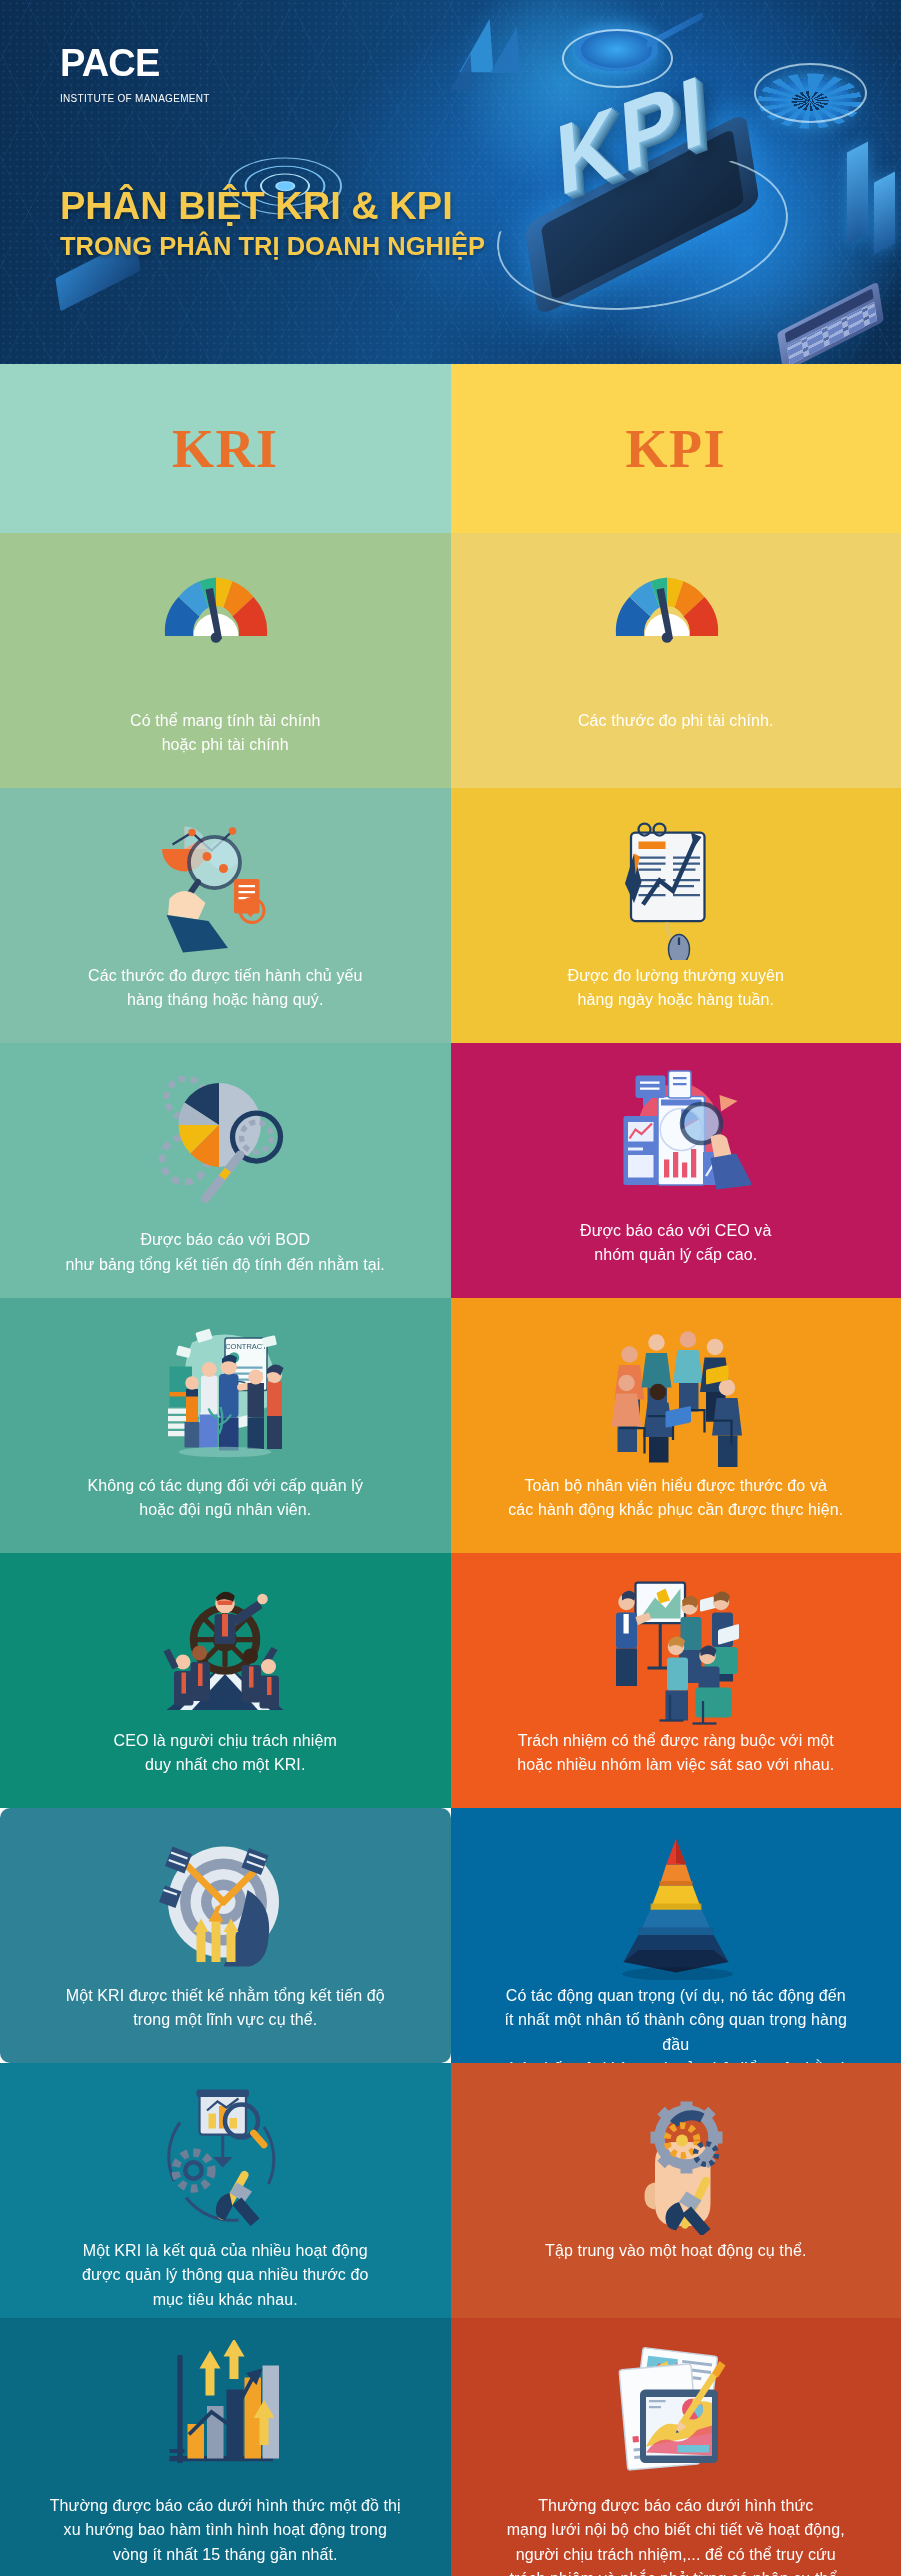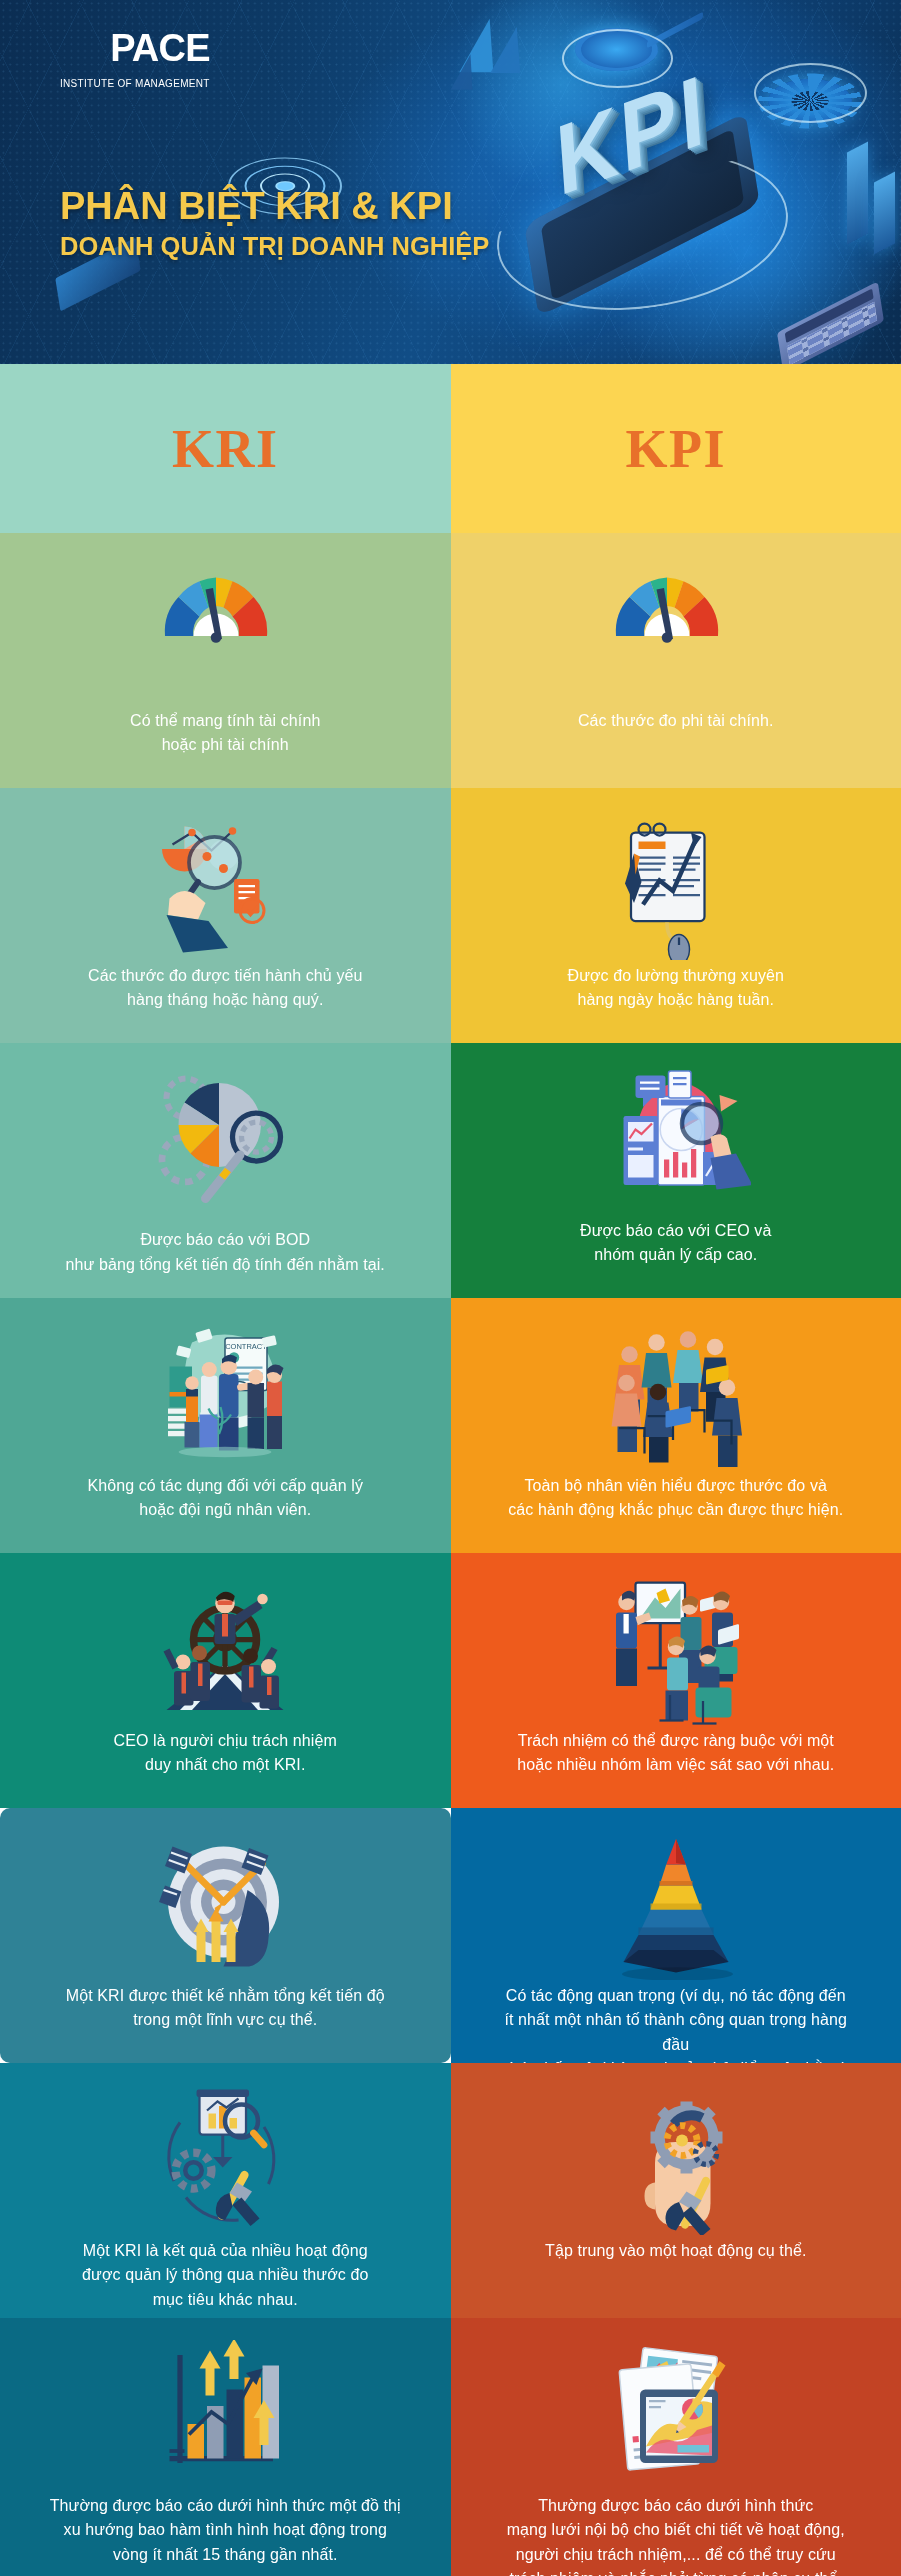--- a/index.html
+++ b/index.html
@@ -99,21 +99,21 @@
     background:#2c3f6e; border-radius:2.3px; }
   .iso-calc .keys { position:absolute; left:7.5px; top:25.5px; right:7.5px; bottom:6px;
     background-image: repeating-linear-gradient(90deg,#a7b8e0 0 16.5px, transparent 16.5px 22.5px),
                       repeating-linear-gradient(0deg,#a7b8e0 0 8.3px, transparent 8.3px 12.8px);
     background-blend-mode:multiply; opacity:.9; }
 
   .iso-flag { position:absolute; left:53px; top:248px; width:90px; height:53px;
     background:linear-gradient(135deg,#2e86d0,#17457c);
     transform:rotate(-27deg) skewX(-18deg) scaleY(.6); border-radius:3px; opacity:.9; }
 
-  .logo { position:absolute; left:60px; top:29px;text-align:right; }
+  .logo { position:absolute; left:60px; top:44px; }
   .logo-word { font-family:"Liberation Sans", sans-serif; font-weight:bold;
     font-size:38px; letter-spacing:-0.8px; color:#ffffff; line-height:1; }
   .logo-sub { font-family:"Liberation Sans", sans-serif; font-size:10px;
     letter-spacing:0.3px; color:#ffffff; margin-top:11px; font-weight:500; }
 
   .hdr-title { position:absolute; left:60px; top:186px; width:496px; }
   .hdr-title .l1 {
     font-family:"Liberation Sans", sans-serif; font-weight:bold;
     font-size:38px; color:#F5C94B; letter-spacing:0px; line-height:1.06;
     white-space:nowrap; text-shadow:0 1.5px 4.5px rgba(0,0,0,.35); }
@@ -186,21 +186,21 @@
         <div class="keys"></div>
     </div>
 
     <div class="logo">
       <div class="logo-word">PACE</div>
       <div class="logo-sub">INSTITUTE OF MANAGEMENT</div>
     </div>
 
     <div class="hdr-title">
       <div class="l1">PHÂN BIỆT KRI &amp; KPI</div>
-      <div class="l2">DOANH QUẢN TRỊ DOANH NGHIỆP</div>
+      <div class="l2">TRONG PHÂN TRỊ DOANH NGHIỆP</div>
     </div>
   </div>
 
   <div class="cmp">
 
     <div class="row title-row">
       <div class="cell" id="hdr-left" style="background: rgb(155, 214, 196);">
         <div class="title-txt" style="color: rgb(232, 112, 42);">KRI</div>
       </div>
       <div class="cell" id="hdr-right" style="background: rgb(252, 213, 81);">
@@ -261,21 +261,21 @@
             <div class="art">
               <svg class="ill" width="150" height="150" viewBox="0 0 200 200">
                 <use href="#ic-pie-chart-gears-icon" xlink:href="#ic-pie-chart-gears-icon"></use>
               </svg>
             </div>
             <div class="caption">
               <div>Được báo cáo với BOD</div>
               <div>như bảng tổng kết tiến độ tính đến nhằm tại.</div>
             </div>
           </div>
-          <div class="cell" style="height: 255px; background: #15803d;">
+          <div class="cell" style="height: 255px; background: #be185d;">
             <div class="art">
               <svg class="ill" width="150" height="150" viewBox="0 0 200 200">
                 <use href="#ic-dashboard-analytics-icon" xlink:href="#ic-dashboard-analytics-icon"></use>
               </svg>
             </div>
             <div class="caption">
               <div>Được báo cáo với CEO và</div>
               <div>nhóm quản lý cấp cao.</div>
             </div>
           </div>

